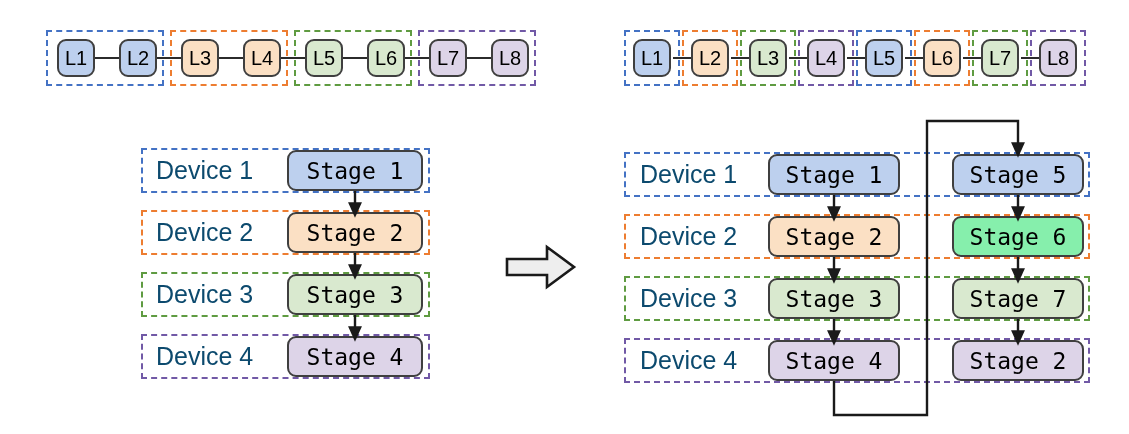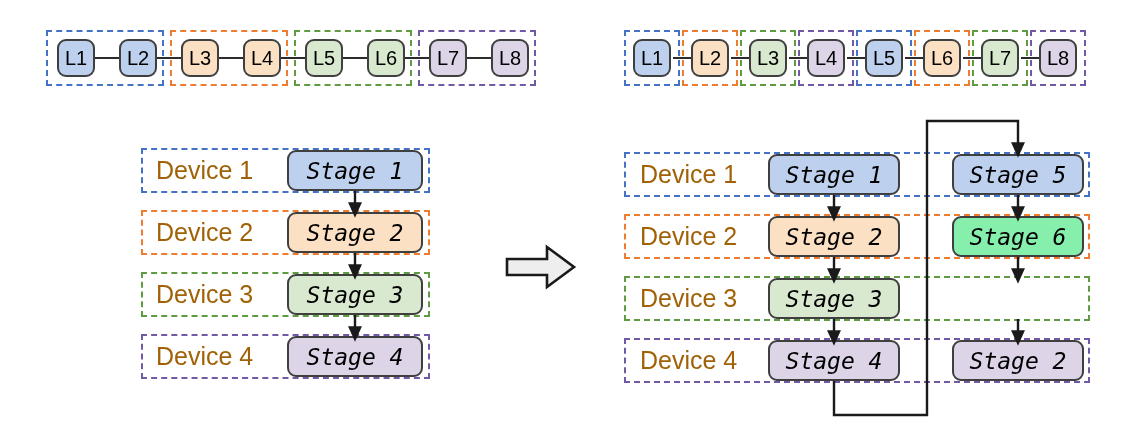--- a/index.html
+++ b/index.html
@@ -53,39 +53,38 @@
     box-sizing: border-box;
     border-width: 2px;
     border-style: dashed;
     background: transparent;
     z-index: 2;
   }
   .device-label {
     position: absolute;
     font-family: "Liberation Sans", sans-serif;
     font-size: 25px;
-    color: #a16207;
+    color: #0c4a6e;
     white-space: nowrap;
     z-index: 4;
   }
   .stage-box {
     position: absolute;
     box-sizing: border-box;
     border: 2px solid #3f3f3f;
     border-radius: 9px;
     display: flex;
     align-items: center;
     justify-content: center;
     font-family: "DejaVu Sans Mono", monospace;
     font-size: 23px;
     letter-spacing: 0px;
     color: #000000;
     white-space: pre;
     z-index: 4;
-    font-style: italic;
   }
 
   
   .flow-svg {
     position: absolute;
     left: 0;
     top: 0;
     width: 1129px;
     height: 434px;
     z-index: 5;
@@ -176,20 +175,21 @@
   <div class="device-label" style="left:640px; top:284px;">Device 3</div>
   <div class="device-label" style="left:640px; top:346px;">Device 4</div>
 
   <div class="stage-box" style="left:768px; top:154px; width:132px; height:41px; background:#bdd0ee;">Stage 1</div>
   <div class="stage-box" style="left:768px; top:216px; width:132px; height:41px; background:#fbe0c4;">Stage 2</div>
   <div class="stage-box" style="left:768px; top:278px; width:132px; height:41px; background:#d9e9cf;">Stage 3</div>
   <div class="stage-box" style="left:768px; top:340px; width:132px; height:41px; background:#ddd4e8;">Stage 4</div>
 
   <div class="stage-box" style="left:952px; top:154px; width:132px; height:41px; background:#bdd0ee;">Stage 5</div>
   <div class="stage-box" style="left:952px; top:216px; width:132px; height:41px; background:#86efac;">Stage 6</div>
+  <div class="stage-box" style="left:952px; top:278px; width:132px; height:41px; background:#d9e9cf;">Stage 7</div>
   <div class="stage-box" style="left:952px; top:340px; width:132px; height:41px; background:#ddd4e8;">Stage 2</div>
 
   <svg class="flow-svg" viewBox="0 0 1129 434">
     <defs>
       <marker id="ah" markerWidth="7" markerHeight="7" refX="3.2" refY="3.3" orient="auto" markerUnits="strokeWidth">
         <path d="M0,0.4 L6.4,3.3 L0,6.2 z" fill="#1a1a1a"></path>
       </marker>
     </defs>
 
     <g stroke="#1a1a1a" stroke-width="2.4" fill="none" marker-end="url(#ah)">

